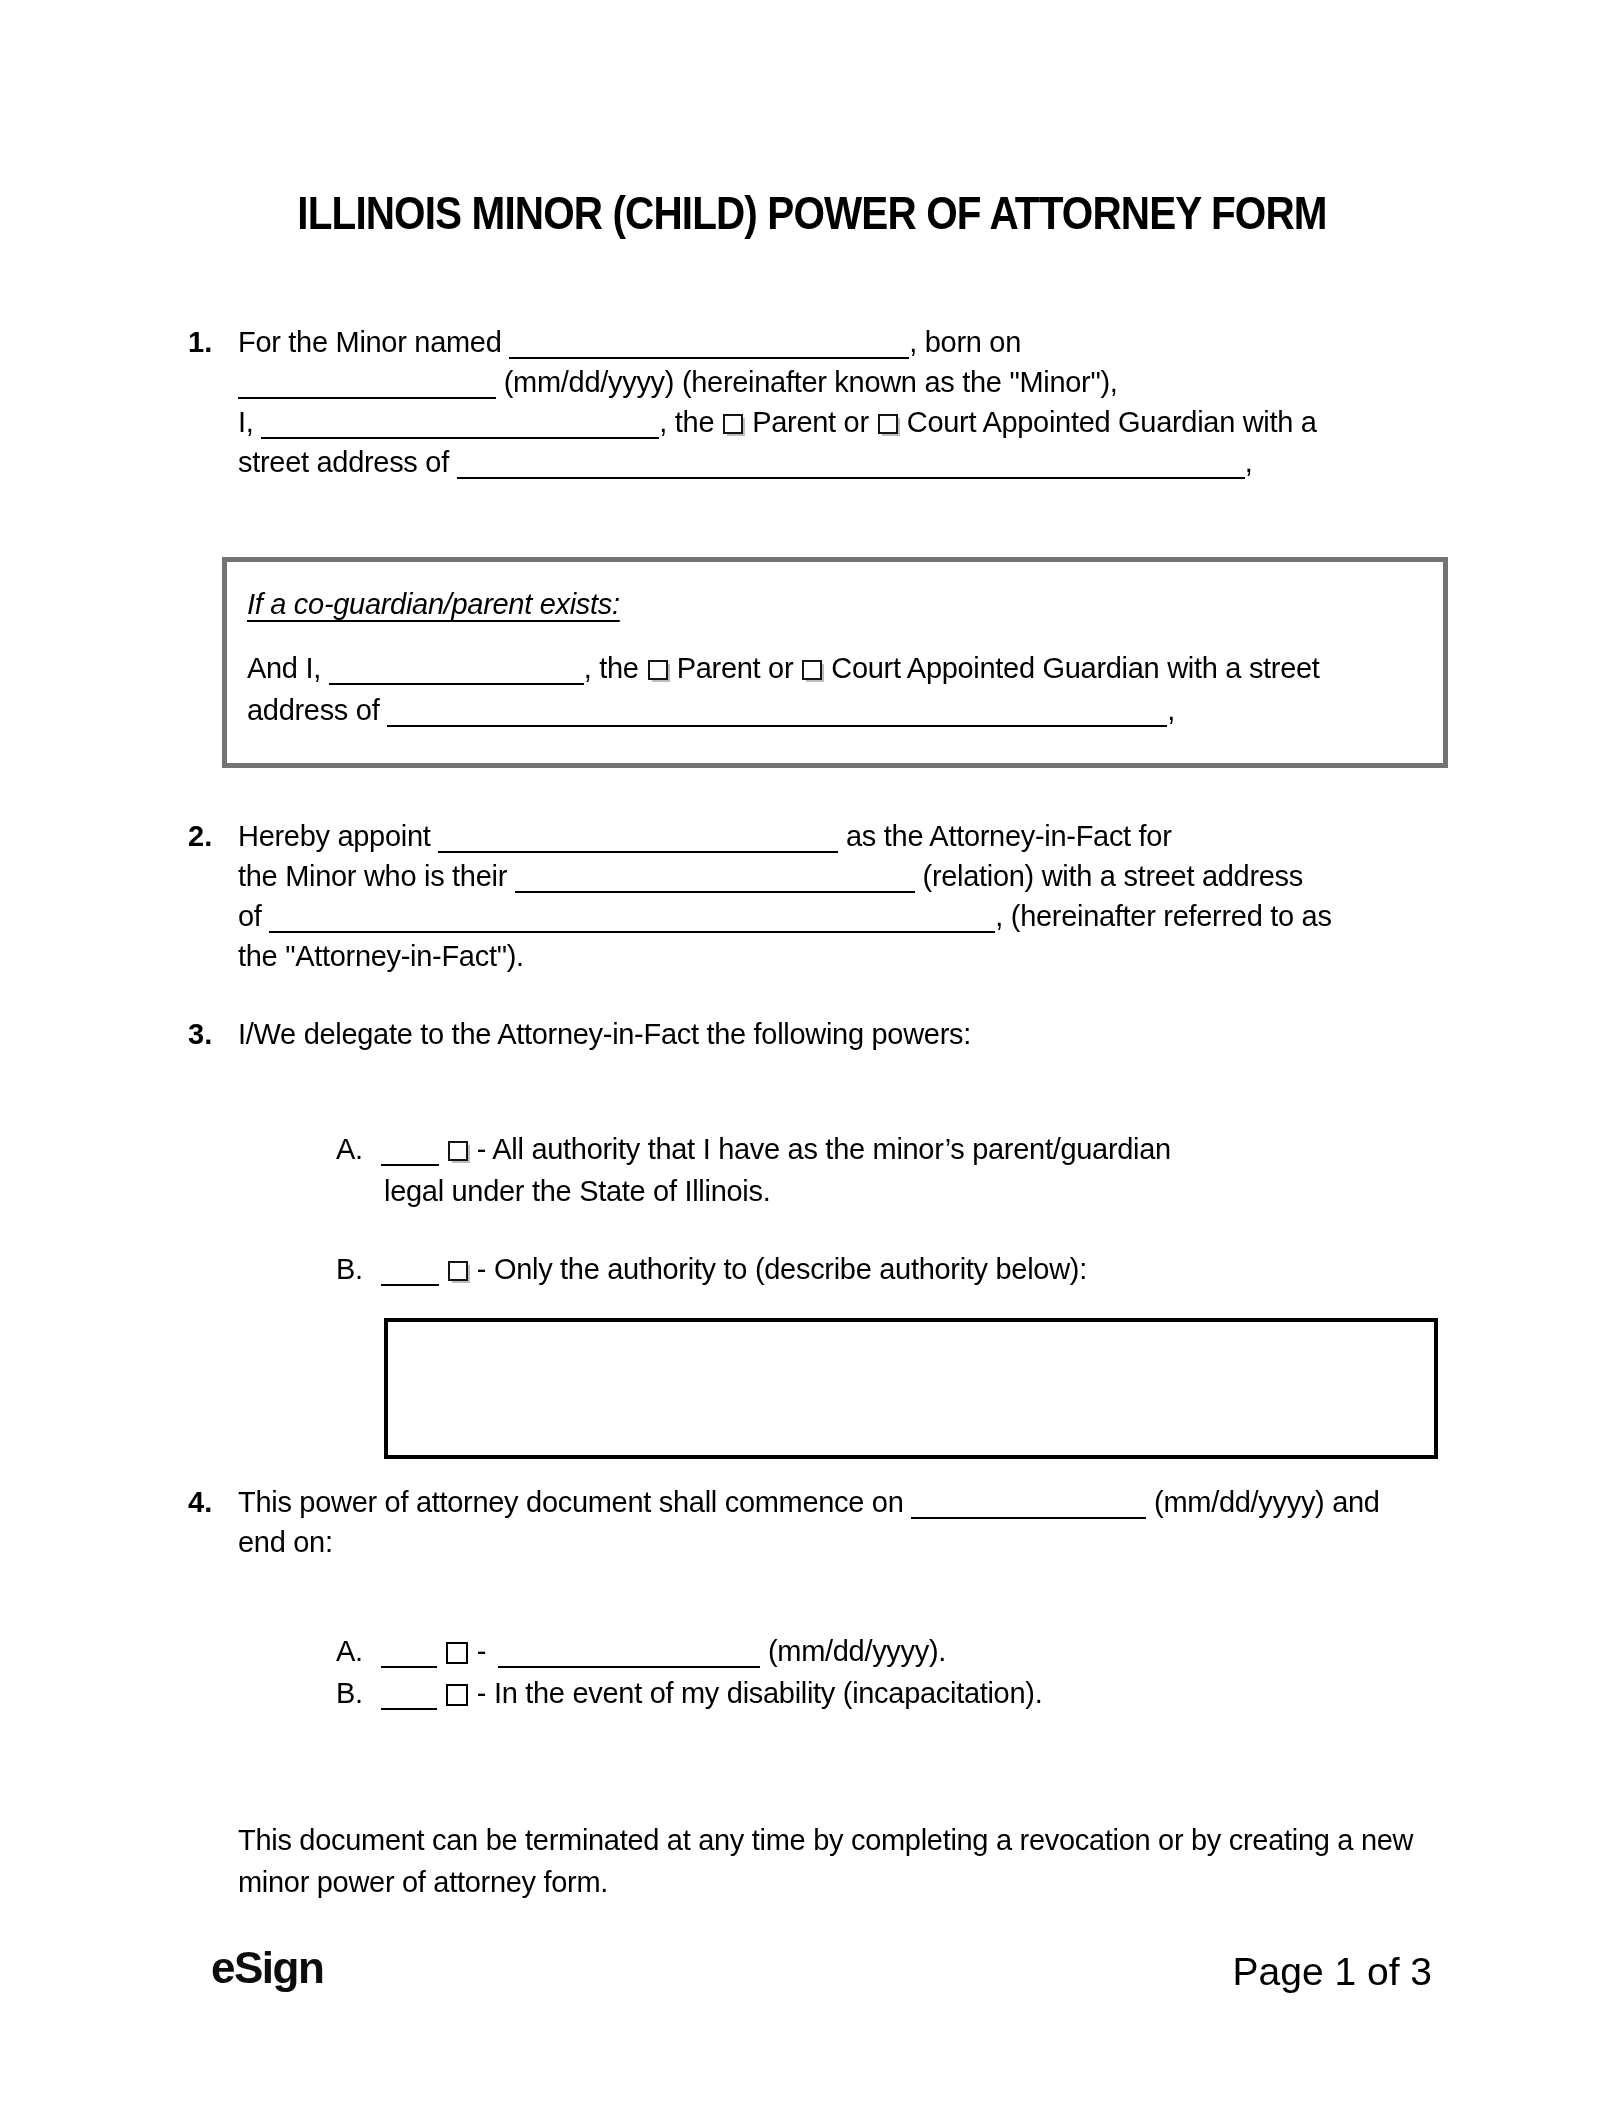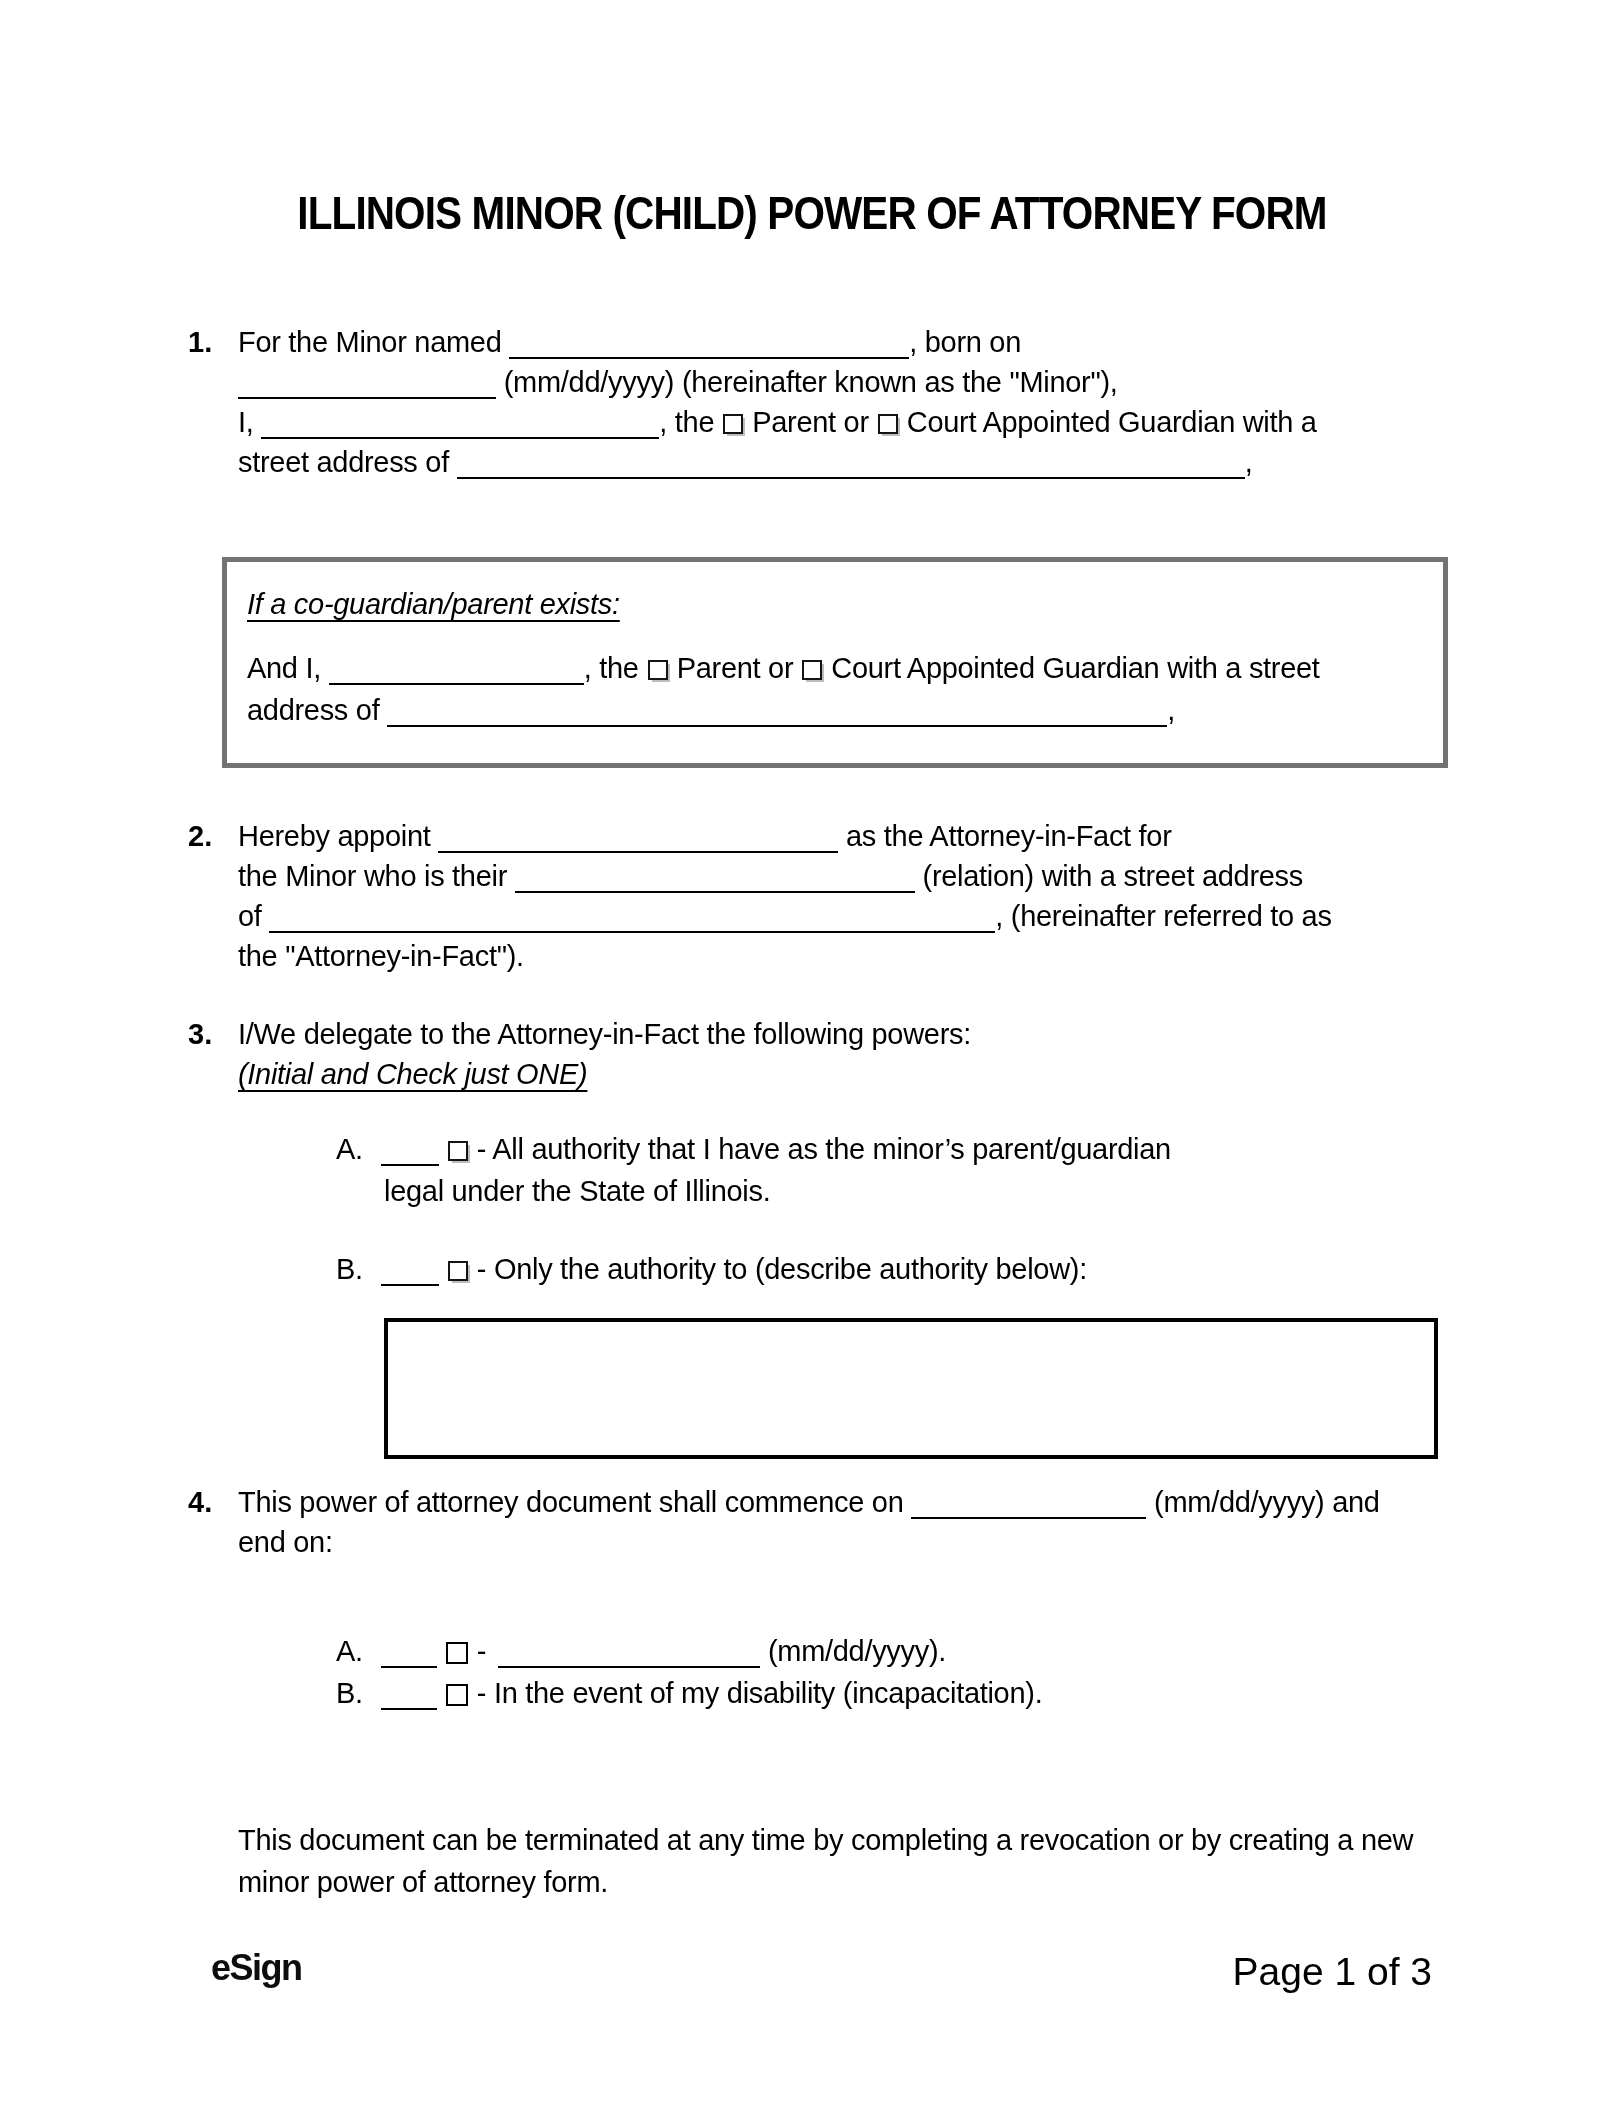--- a/index.html
+++ b/index.html
@@ -53,21 +53,21 @@
     width:1054px;height:141px;
     border:4px solid #000;box-sizing:border-box;
     background:#fff;
   }
   .closing{
     position:absolute;top:1792px;left:238px;width:1200px;
     line-height:42px;letter-spacing:-0.3px;margin-top:27px;
   }
   .footer-logo{
     position:absolute;top:1944px;left:211px;
-    font-weight:bold;font-size:36px;letter-spacing:-1.5px;
+    font-weight:bold;font-size:44px;letter-spacing:-1.5px;
     line-height:48px;color:#0d0d0d;
   }
   .footer-page{
     position:absolute;top:1952px;right:192px;
     font-size:39px;line-height:40px;
   }
 </style>
 </head>
 <body>
 
@@ -106,21 +106,20 @@
   <div class="line" style="top:856px;left:238px;">
     <span>the Minor who is their </span><span class="blank" style="width:400px;"></span><span> (relation) with a street address</span>
   </div>
   <div class="line" style="top:896px;left:238px;">
     <span>of </span><span class="blank" style="width:726px;"></span><span>, (hereinafter referred to as</span>
   </div>
   <div class="line" style="top:936px;left:238px;">the "Attorney-in-Fact").</div>
 
   <div class="secnum" style="top:1014px;left:188px;">3.</div>
   <div class="line" style="top:1014px;left:238px;">I/We delegate to the Attorney-in-Fact the following powers:</div>
-  <div class="line ital-ul" style="top:1054px;left:238px;">(Initial and Check just ONE)</div>
 
   <div class="line" style="top:1129px;left:336px;">
     <span>A.</span><span class="blank" style="width:58px;margin-left:18px;"></span><span class="cb"></span><span>- All authority that I have as the minor’s parent/guardian</span>
   </div>
   <div class="line" style="top:1171px;left:384px;">legal under the State of Illinois.</div>
 
   <div class="line" style="top:1249px;left:336px;">
     <span>B.</span><span class="blank" style="width:58px;margin-left:18px;"></span><span class="cb"></span><span>- Only the authority to (describe authority below):</span>
   </div>
 

